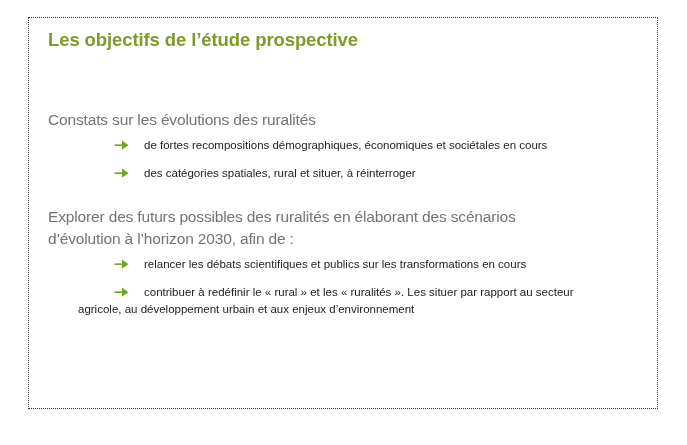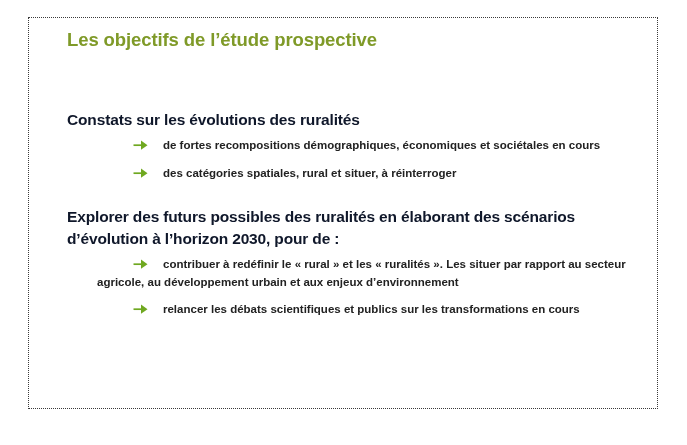--- a/index.html
+++ b/index.html
@@ -23,21 +23,21 @@
     top: 17px;
     width: 630px;
     height: 392px;
     border: 1px dotted #3a3a3a;
     box-sizing: border-box;
     background: #ffffff;
   }
 
   #slide-content {
     position: absolute;
-    left: 38px;
+    left: 19px;
     top: 10px;
     right: 10px;
   }
 
   .slide-title {
     font-size: 18.5px;
     font-weight: bold;
     color: #7f9a28;
     letter-spacing: -0.1px;
     line-height: 1.25;
@@ -53,33 +53,32 @@
   .section {
     margin-bottom: 0;
   }
 
   .section + .section {
     margin-top: 24px;
   }
 
   .section-heading {
     font-size: 15.5px;
-    font-weight: bold;
-    color: #0f172a;
+    font-weight: normal;
+    color: #737373;
     line-height: 1.42;
     letter-spacing: -0.15px;
     margin: 0 0 6px 0;
     max-width: 530px;
   }
 
   .bullets {
     list-style: none;
     margin: 0;
     padding: 0 0 0 66px;
-    font-weight: bold;
   }
 
   .bullet {
     position: relative;
     font-size: 11.5px;
     color: #222222;
     line-height: 1.52;
     margin-bottom: 10px;
     padding-left: 30px;
     max-width: 470px;
@@ -153,38 +152,38 @@
                 <path d="M0.5 6.2 L9 6.2" stroke="#6fa820" stroke-width="1.7" fill="none"></path>
                 <path d="M8 1.6 L14.5 6.2 L8 10.8 Z" fill="#6fa820"></path>
               </svg>
             </span>
             <span class="bullet-text">des catégories spatiales, rural et situer, à réinterroger</span>
           </li>
         </ul>
       </div>
 
       <div class="section section-two">
-        <h2 class="section-heading">Explorer des futurs possibles des ruralités en élaborant des scénarios d’évolution à l’horizon 2030, pour de :</h2>
+        <h2 class="section-heading">Explorer des futurs possibles des ruralités en élaborant des scénarios d’évolution à l’horizon 2030, afin de :</h2>
         <ul class="bullets">
+          <li class="bullet">
+            <span class="arrow-icon">
+              <svg width="18" height="12" viewBox="0 0 18 12" xmlns="http://www.w3.org/2000/svg">
+                <path d="M0.5 6.2 L9 6.2" stroke="#6fa820" stroke-width="1.7" fill="none"></path>
+                <path d="M8 1.6 L14.5 6.2 L8 10.8 Z" fill="#6fa820"></path>
+              </svg>
+            </span>
+            <span class="bullet-text">relancer les débats scientifiques et publics sur les transformations en cours</span>
+          </li>
           <li class="bullet wrap-outdent">
             <span class="arrow-icon">
               <svg width="18" height="12" viewBox="0 0 18 12" xmlns="http://www.w3.org/2000/svg">
                 <path d="M0.5 6.2 L9 6.2" stroke="#6fa820" stroke-width="1.7" fill="none"></path>
                 <path d="M8 1.6 L14.5 6.2 L8 10.8 Z" fill="#6fa820"></path>
               </svg>
             </span>
             <span class="bullet-text">contribuer à redéfinir le « rural » et les « ruralités ». Les situer par rapport au secteur agricole, au développement urbain et aux enjeux d’environnement</span>
           </li>
-          <li class="bullet">
-            <span class="arrow-icon">
-              <svg width="18" height="12" viewBox="0 0 18 12" xmlns="http://www.w3.org/2000/svg">
-                <path d="M0.5 6.2 L9 6.2" stroke="#6fa820" stroke-width="1.7" fill="none"></path>
-                <path d="M8 1.6 L14.5 6.2 L8 10.8 Z" fill="#6fa820"></path>
-              </svg>
-            </span>
-            <span class="bullet-text">relancer les débats scientifiques et publics sur les transformations en cours</span>
-          </li>
         </ul>
       </div>
 
     </div>
   </div>
 </div>
 
 </body></html>

